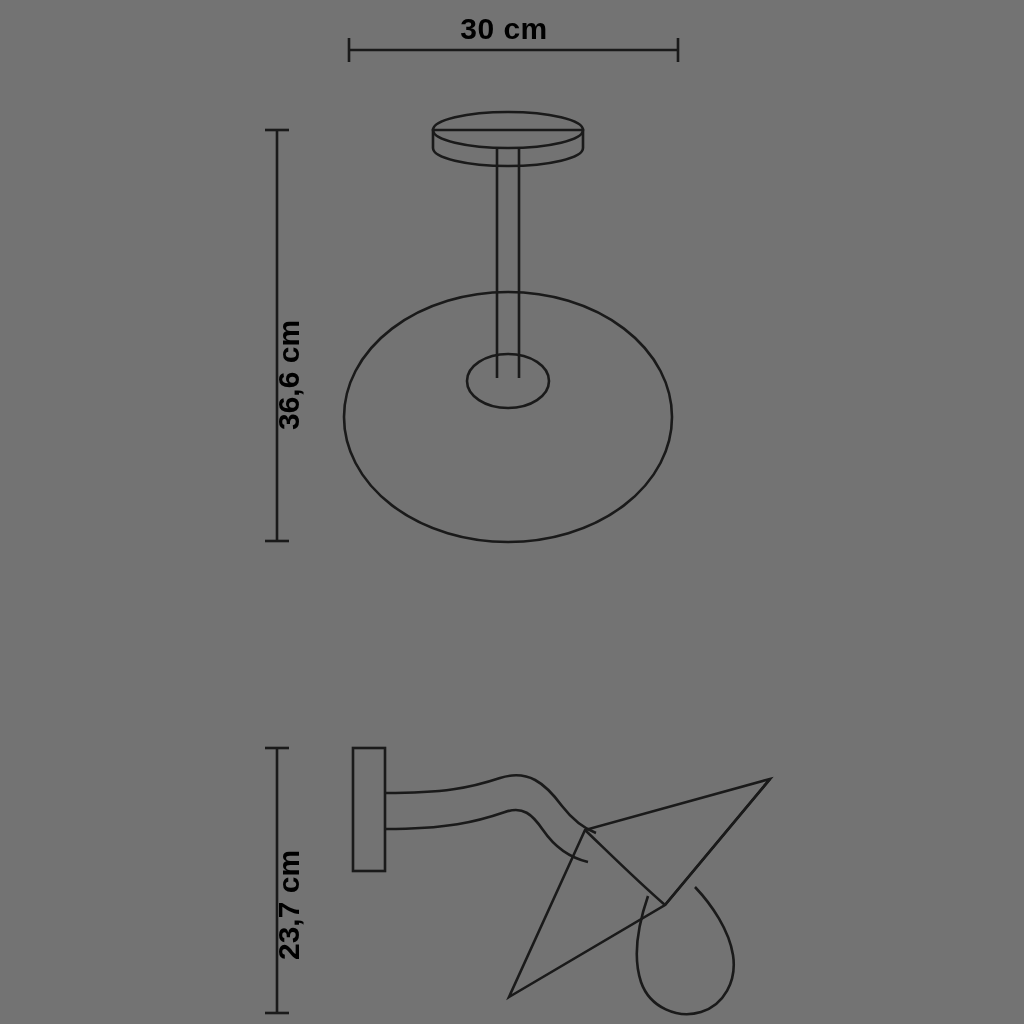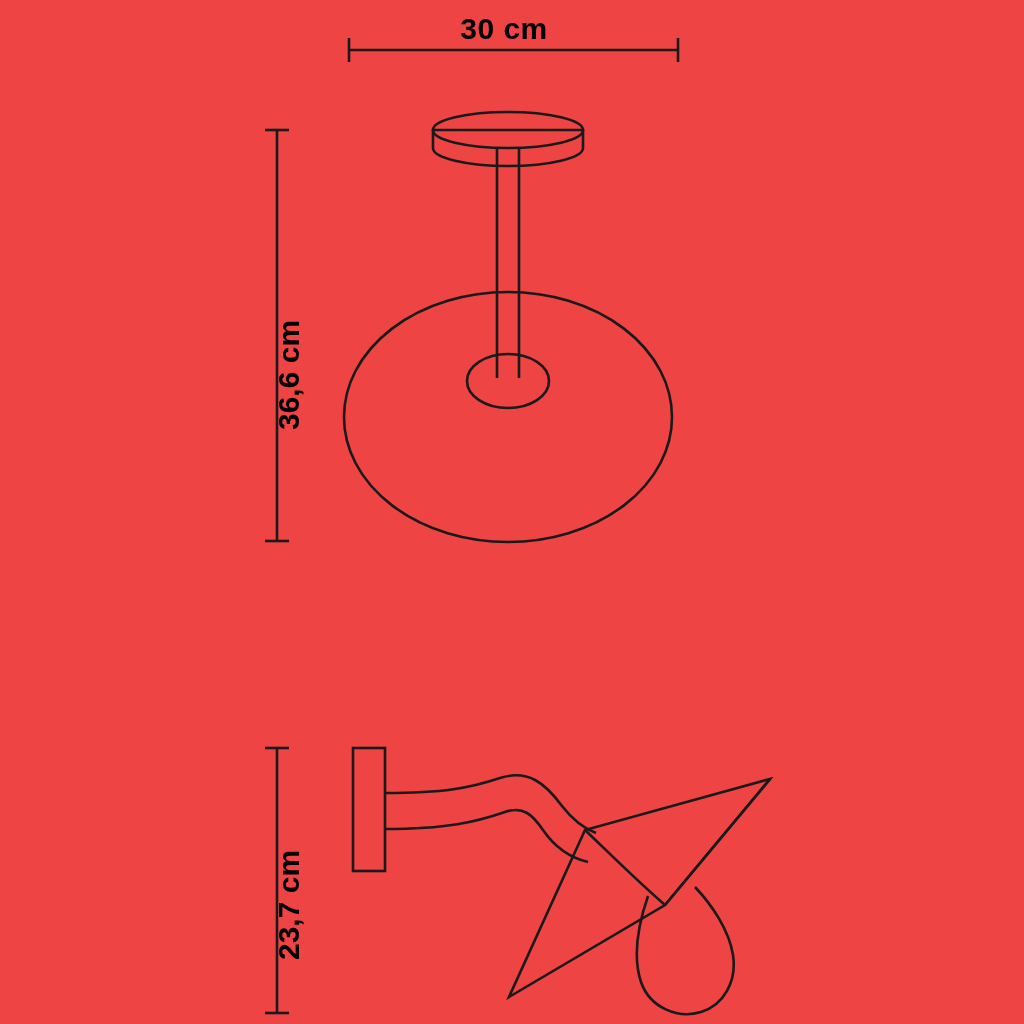--- a/index.html
+++ b/index.html
@@ -4,21 +4,21 @@
 <style>
   html, body {
     margin: 0;
     padding: 0;
     background: #ffffff;
   }
   #page {
     position: relative;
     width: 1024px;
     height: 1024px;
-    background: #ef4444;
+    background: #737373;
     font-family: "Liberation Sans", sans-serif;
     overflow: hidden;
   }
   .dim-label {
     position: absolute;
     color: #000000;
     font-size: 30px;
     font-weight: 700;
     letter-spacing: 0.5px;
     white-space: nowrap;

